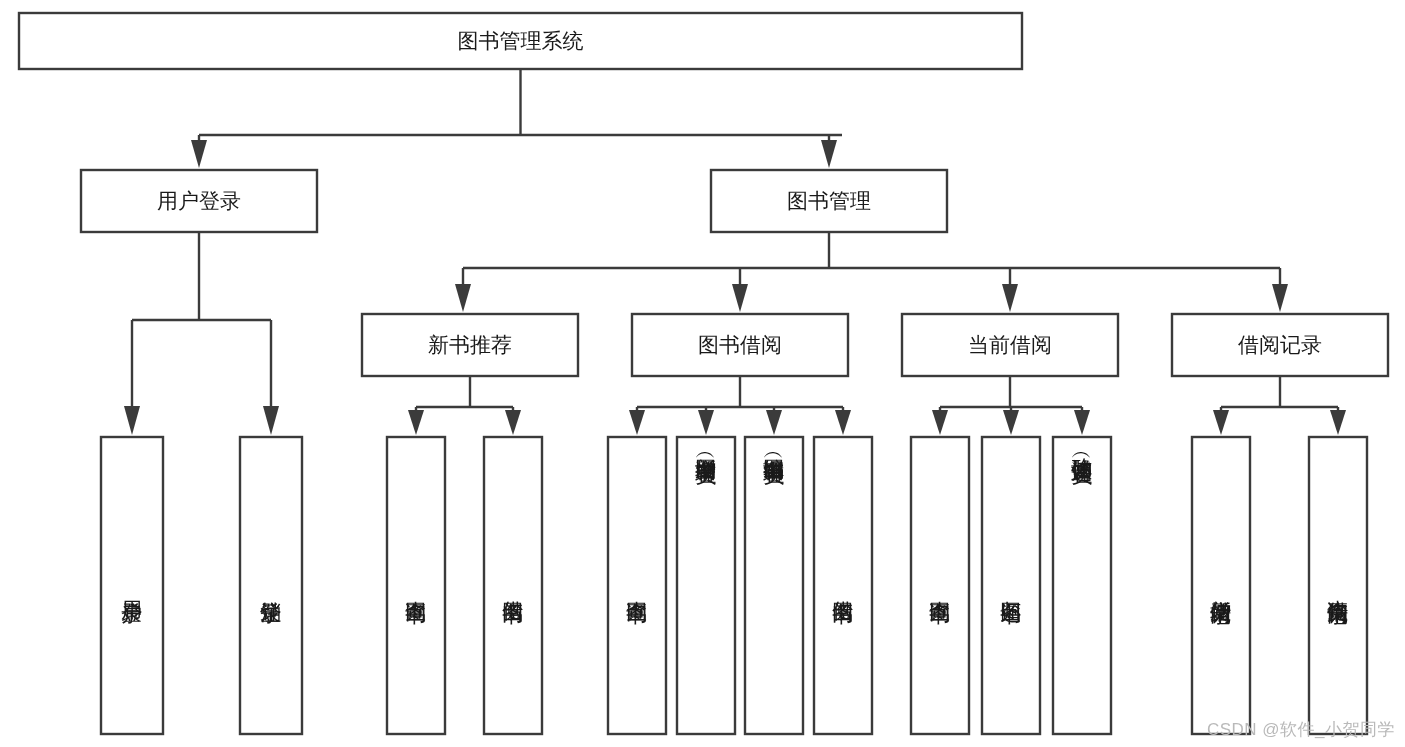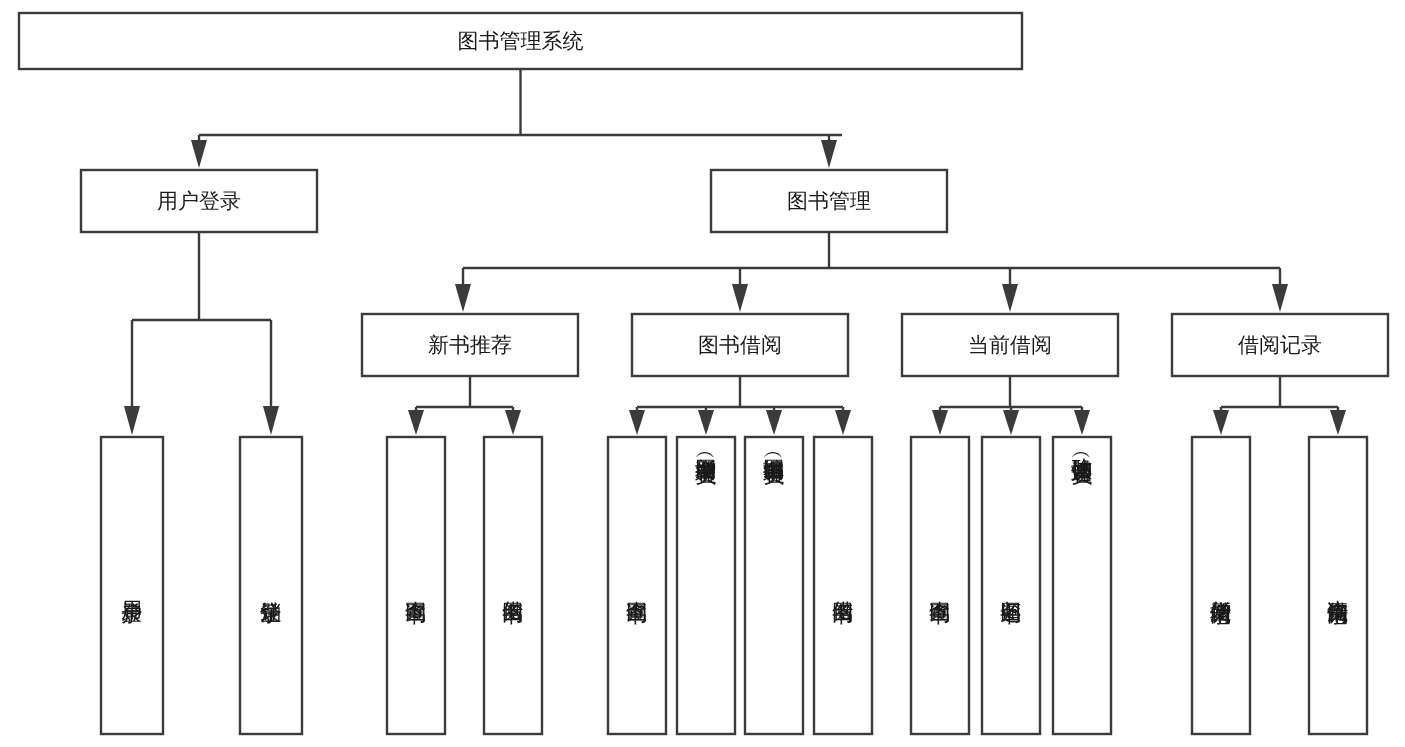--- a/index.html
+++ b/index.html
@@ -211,14 +211,15 @@
   <div class="leaf-label-wrap" style="left:608px;  top:437px; width:58px; height:297px;">查询图书</div>
   <div class="leaf-label-wrap" style="left:677px;  top:437px; width:58px; height:297px; justify-content:flex-start; padding-top:4px; box-sizing:border-box;">新增图书（管理员）</div>
   <div class="leaf-label-wrap" style="left:745px;  top:437px; width:58px; height:297px; justify-content:flex-start; padding-top:4px; box-sizing:border-box;">编辑图书（管理员）</div>
   <div class="leaf-label-wrap" style="left:814px;  top:437px; width:58px; height:297px;">借阅图书</div>
   <div class="leaf-label-wrap" style="left:911px;  top:437px; width:58px; height:297px;">查询图书</div>
   <div class="leaf-label-wrap" style="left:982px;  top:437px; width:58px; height:297px;">归还图书</div>
   <div class="leaf-label-wrap" style="left:1053px; top:437px; width:58px; height:297px; justify-content:flex-start; padding-top:4px; box-sizing:border-box;">确认归还（管理员）</div>
   <div class="leaf-label-wrap" style="left:1192px; top:437px; width:58px; height:297px;">新增借阅记录</div>
   <div class="leaf-label-wrap" style="left:1309px; top:437px; width:58px; height:297px;">查询借阅记录</div>
 
+  <div class="watermark">CSDN @软件_小贺同学</div>
 
 </div>
 
 </body></html>

